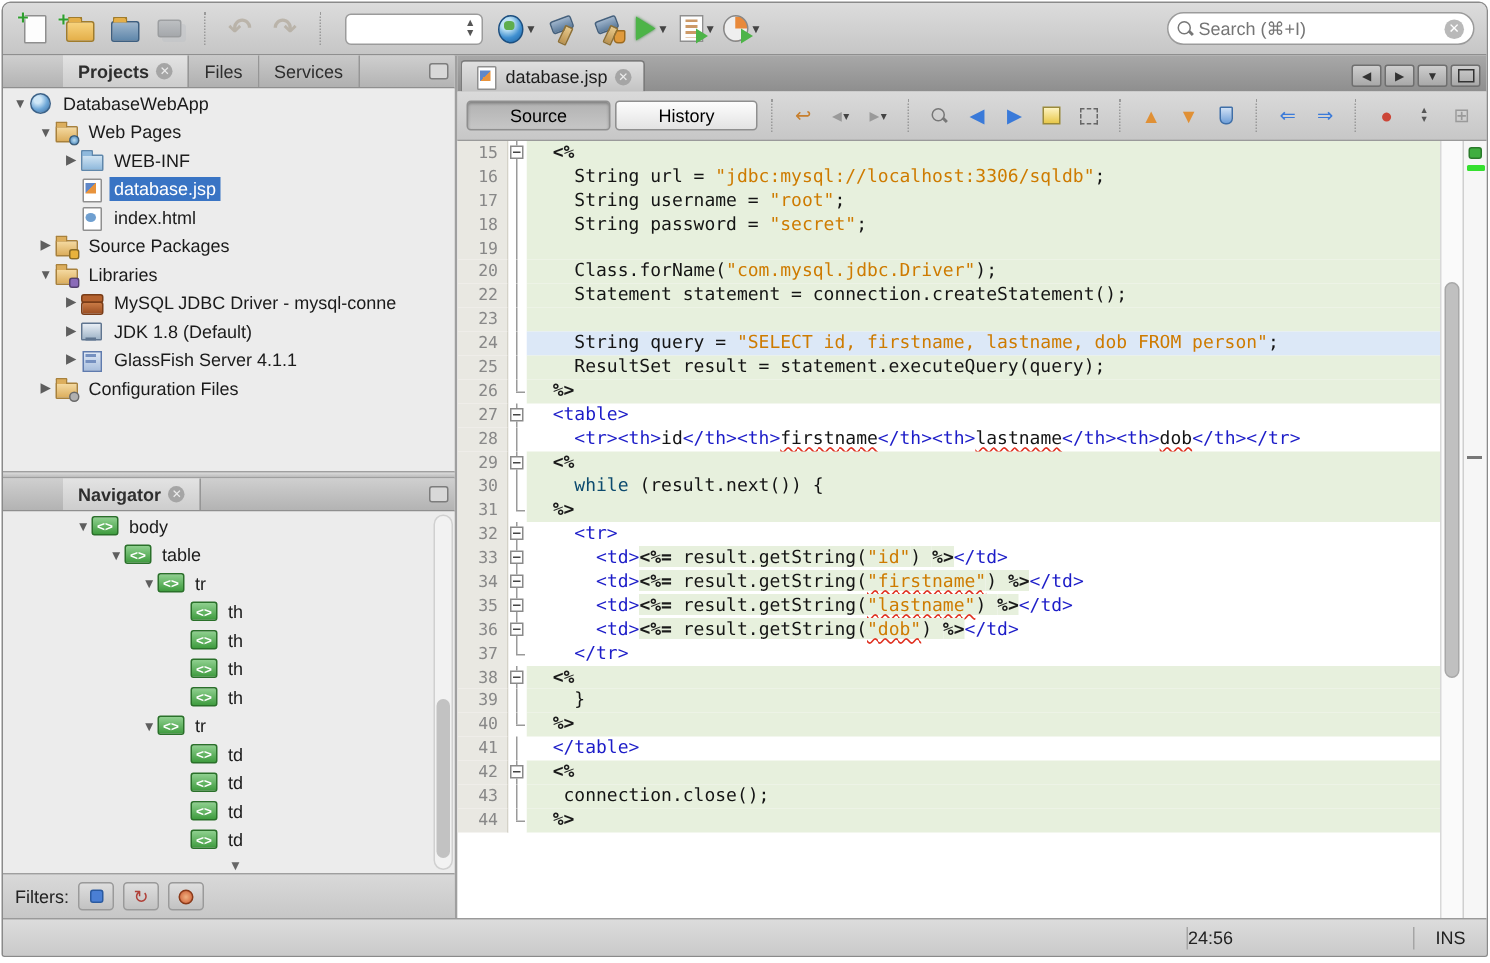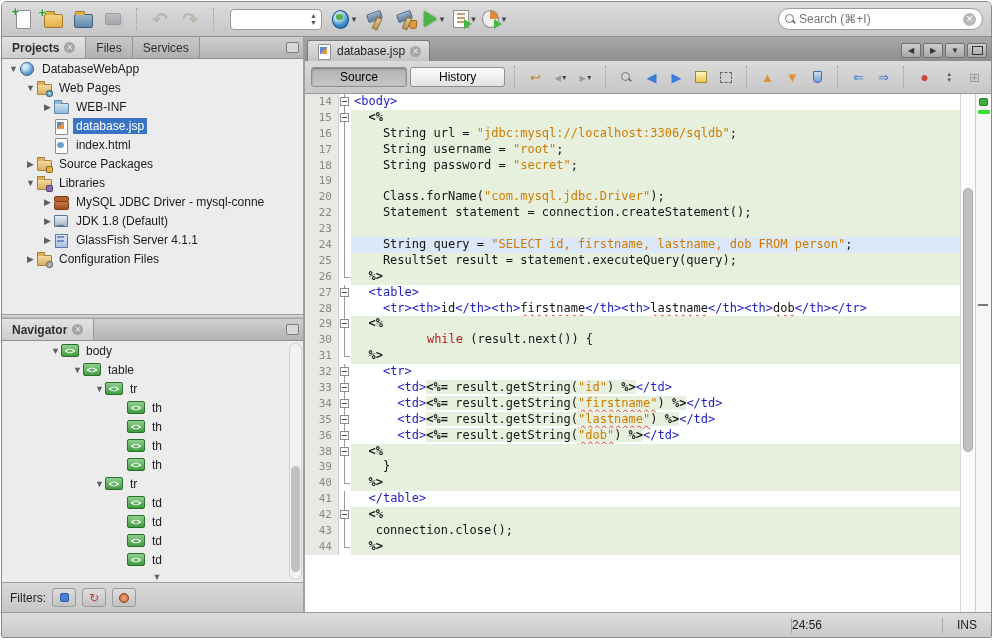--- a/index.html
+++ b/index.html
@@ -46,21 +46,21 @@
   .mag { position:relative; width:10px; height:10px; flex:none; }
   .mag::before { content:""; position:absolute; left:0; top:0; width:7px; height:7px; border:1.5px solid #777; border-radius:50%; }
   .mag::after { content:""; position:absolute; left:7px; top:7px; width:4px; height:1.5px; background:#777; transform:rotate(45deg); }
   .searchbox input { border:none; outline:none; flex:1; font-size:12px; color:#9a9a9a; background:transparent; font-family:"Liberation Sans",sans-serif; }
   .clearx { width:13px; height:13px; border-radius:50%; background:#b9b9b9; color:#fff; font-size:9px; line-height:13px; text-align:center; flex:none; }
 
   
   .main { flex:1; display:flex; min-height:0; }
   .leftcol { width:303px; flex:none; display:flex; flex-direction:column; border-right:2px solid #9f9f9f; min-height:0; }
 
-  .paneltabs { height:22px; background:linear-gradient(#cfcfcf,#b3b3b3); border-bottom:1px solid #8f8f8f; display:flex; align-items:stretch; flex:none; position:relative; }
+  .paneltabs { height:22px; background:linear-gradient(#cfcfcf,#b3b3b3); border-bottom:1px solid #8f8f8f; display:flex; align-items:stretch; flex:none; position:relative;padding-left:40px; }
   .ptab { padding:0 10px; font-size:12px; color:#2e2e2e; display:flex; align-items:center; gap:5px; border-right:1px solid #969696; background:linear-gradient(#c9c9c9,#b0b0b0); }
   .ptab.active { background:linear-gradient(#e3e3e3,#cdcdcd); font-weight:bold; }
   .tabx { width:11px; height:11px; border-radius:50%; background:#a5a5a5; color:#ececec; font-size:8px; line-height:11px; text-align:center; }
   .float-btn { margin-left:auto; margin-right:4px; align-self:center; width:13px; height:11px; border:1px solid #7d7d7d; background:#d8d8d8; border-radius:2px; }
 
   .tree { background:#ececec; overflow:hidden; position:relative; font-size:12px; color:#1b1b1b; }
   #projects-tree { height:255px; flex:none; }
   .trow { height:19px; display:flex; align-items:center; white-space:nowrap; }
   .trow .exp { width:11px; font-size:9px; color:#5e5e5e; flex:none; text-align:center; }
   .trow .lbl { margin-left:4px; padding:1px 3px; }
@@ -125,21 +125,21 @@
   .gnum { width:34px; flex:none; background:#e9e8e2; color:#888; text-align:right; padding-right:6px; font-size:11px; border-right:1px solid #d4d2c8; }
   .gfold { width:12px; flex:none; position:relative; background:#fff; }
   .gfold .vline { position:absolute; left:5px; top:0; bottom:0; width:1px; background:#9a9a9a; }
   .gfold .vhalf { position:absolute; left:5px; top:0; height:8px; width:1px; background:#9a9a9a; }
   .gfold .hstub { position:absolute; left:5px; top:8px; width:6px; height:1px; background:#9a9a9a; }
   .gfold .fbox { position:absolute; left:1px; top:3px; width:9px; height:9px; background:#fdfdfd; border:1px solid #8a8a8a; z-index:2; }
   .gfold .fbox::after { content:""; position:absolute; left:1px; right:1px; top:3px; height:1px; background:#444; }
   .ccontent { flex:1; padding-left:3px; }
   .crow.bg-java .ccontent { background:#e7f0dd; }
   .crow.bg-cur .ccontent { background:#dce8f7; }
-  .tok-tag { color:#1c1cc8; } .tok-kw { color:#b91c1c;margin-left:44px; } .tok-str { color:#ce7b00; }
+  .tok-tag { color:#1c1cc8; } .tok-kw { color:#0c4a6e; } .tok-str { color:#ce7b00; }
   .tok-pl { color:#141414; } .tok-delim { color:#1a1a1a; font-weight:bold; }
   .tok-mth { color:#141414; }
   .wavy { text-decoration:underline wavy #e03020 1px; text-underline-offset:2px; text-decoration-skip-ink:none; }
   .expr { background:#e7f0dd; }
 
   .vscroll { width:15px; flex:none; background:#fafafa; border-left:1px solid #d8d8d8; position:relative; }
   .vscroll .thumb { position:absolute; left:2px; width:10px; top:94px; height:264px; background:#c0c0c0; border:1px solid #a8a8a8; border-radius:6px; }
   .estripe { width:16px; flex:none; background:#f6f6f6; border-left:1px solid #cfcfcf; position:relative; }
   .estripe .ok { position:absolute; left:3px; top:4px; width:9px; height:8px; background:#3fae3f; border:1px solid #2a7a2a; border-radius:2px; }
   .estripe .mark { position:absolute; left:2px; top:16px; width:12px; height:4px; background:#35e02f; border-radius:1px; }
@@ -430,21 +430,20 @@
             <span class="chev2">
               <span>▴</span>
               <span>▾</span>
             </span>
           </span>
         <span style="margin-left:auto;" class="ebtn eb-gray">⊞</span>
       </div>
 
       <div class="codewrap">
         <div class="codearea" id="codearea">
-            <div class="crow bg-html"><span class="gnum">14</span><span class="gfold"><span class="vline"></span><span class="fbox"></span></span><span class="ccontent"><span class="tok-tag">&lt;body&gt;</span></span></div>
             <div class="crow bg-java"><span class="gnum">15</span><span class="gfold"><span class="vline"></span><span class="fbox"></span></span><span class="ccontent"><span class="tok-pl">  </span><span class="tok-delim">&lt;%</span></span></div>
             <div class="crow bg-java"><span class="gnum">16</span><span class="gfold"><span class="vline"></span></span><span class="ccontent"><span class="tok-pl">    String url = </span><span class="tok-str">"jdbc:mysql://localhost:3306/sqldb"</span><span class="tok-pl">;</span></span></div>
             <div class="crow bg-java"><span class="gnum">17</span><span class="gfold"><span class="vline"></span></span><span class="ccontent"><span class="tok-pl">    String username = </span><span class="tok-str">"root"</span><span class="tok-pl">;</span></span></div>
             <div class="crow bg-java"><span class="gnum">18</span><span class="gfold"><span class="vline"></span></span><span class="ccontent"><span class="tok-pl">    String password = </span><span class="tok-str">"secret"</span><span class="tok-pl">;</span></span></div>
             <div class="crow bg-java"><span class="gnum">19</span><span class="gfold"><span class="vline"></span></span><span class="ccontent"></span></div>
             <div class="crow bg-java"><span class="gnum">20</span><span class="gfold"><span class="vline"></span></span><span class="ccontent"><span class="tok-pl">    Class.</span><span class="tok-mth">forName</span><span class="tok-pl">(</span><span class="tok-str">"com.mysql.jdbc.Driver"</span><span class="tok-pl">);</span></span></div>
             <div class="crow bg-java"><span class="gnum">22</span><span class="gfold"><span class="vline"></span></span><span class="ccontent"><span class="tok-pl">    Statement statement = connection.createStatement();</span></span></div>
             <div class="crow bg-java"><span class="gnum">23</span><span class="gfold"><span class="vline"></span></span><span class="ccontent"></span></div>
             <div class="crow bg-cur"><span class="gnum">24</span><span class="gfold"><span class="vline"></span></span><span class="ccontent"><span class="tok-pl">    String query = </span><span class="tok-str">"SELECT id, firstname, lastname, dob FROM person"</span><span class="tok-pl">;</span></span></div>
             <div class="crow bg-java"><span class="gnum">25</span><span class="gfold"><span class="vline"></span></span><span class="ccontent"><span class="tok-pl">    ResultSet result = statement.executeQuery(query);</span></span></div>
@@ -452,20 +451,21 @@
             <div class="crow bg-html"><span class="gnum">27</span><span class="gfold"><span class="vline"></span><span class="fbox"></span></span><span class="ccontent"><span class="tok-pl">  </span><span class="tok-tag">&lt;table&gt;</span></span></div>
             <div class="crow bg-html"><span class="gnum">28</span><span class="gfold"><span class="vline"></span></span><span class="ccontent"><span class="tok-pl">    </span><span class="tok-tag">&lt;tr&gt;&lt;th&gt;</span><span class="tok-pl">id</span><span class="tok-tag">&lt;/th&gt;&lt;th&gt;</span><span class="tok-pl wavy">firstname</span><span class="tok-tag">&lt;/th&gt;&lt;th&gt;</span><span class="tok-pl wavy">lastname</span><span class="tok-tag">&lt;/th&gt;&lt;th&gt;</span><span class="tok-pl wavy">dob</span><span class="tok-tag">&lt;/th&gt;&lt;/tr&gt;</span></span></div>
             <div class="crow bg-java"><span class="gnum">29</span><span class="gfold"><span class="vline"></span><span class="fbox"></span></span><span class="ccontent"><span class="tok-pl">  </span><span class="tok-delim">&lt;%</span></span></div>
             <div class="crow bg-java"><span class="gnum">30</span><span class="gfold"><span class="vline"></span></span><span class="ccontent"><span class="tok-pl">    </span><span class="tok-kw">while</span><span class="tok-pl"> (result.next()) {</span></span></div>
             <div class="crow bg-java"><span class="gnum">31</span><span class="gfold"><span class="vhalf"></span><span class="hstub"></span></span><span class="ccontent"><span class="tok-pl">  </span><span class="tok-delim">%&gt;</span></span></div>
             <div class="crow bg-html"><span class="gnum">32</span><span class="gfold"><span class="vline"></span><span class="fbox"></span></span><span class="ccontent"><span class="tok-pl">    </span><span class="tok-tag">&lt;tr&gt;</span></span></div>
             <div class="crow bg-html"><span class="gnum">33</span><span class="gfold"><span class="vline"></span><span class="fbox"></span></span><span class="ccontent"><span class="tok-pl">      </span><span class="tok-tag">&lt;td&gt;</span><span class="tok-delim expr">&lt;%=</span><span class="tok-pl expr"> result.getString(</span><span class="tok-str expr">"id"</span><span class="tok-pl expr">) </span><span class="tok-delim expr">%&gt;</span><span class="tok-tag">&lt;/td&gt;</span></span></div>
             <div class="crow bg-html"><span class="gnum">34</span><span class="gfold"><span class="vline"></span><span class="fbox"></span></span><span class="ccontent"><span class="tok-pl">      </span><span class="tok-tag">&lt;td&gt;</span><span class="tok-delim expr">&lt;%=</span><span class="tok-pl expr"> result.getString(</span><span class="tok-str wavy expr">"firstname"</span><span class="tok-pl expr">) </span><span class="tok-delim expr">%&gt;</span><span class="tok-tag">&lt;/td&gt;</span></span></div>
             <div class="crow bg-html"><span class="gnum">35</span><span class="gfold"><span class="vline"></span><span class="fbox"></span></span><span class="ccontent"><span class="tok-pl">      </span><span class="tok-tag">&lt;td&gt;</span><span class="tok-delim expr">&lt;%=</span><span class="tok-pl expr"> result.getString(</span><span class="tok-str wavy expr">"lastname"</span><span class="tok-pl expr">) </span><span class="tok-delim expr">%&gt;</span><span class="tok-tag">&lt;/td&gt;</span></span></div>
             <div class="crow bg-html"><span class="gnum">36</span><span class="gfold"><span class="vline"></span><span class="fbox"></span></span><span class="ccontent"><span class="tok-pl">      </span><span class="tok-tag">&lt;td&gt;</span><span class="tok-delim expr">&lt;%=</span><span class="tok-pl expr"> result.getString(</span><span class="tok-str wavy expr">"dob"</span><span class="tok-pl expr">) </span><span class="tok-delim expr">%&gt;</span><span class="tok-tag">&lt;/td&gt;</span></span></div>
+            <div class="crow bg-html"><span class="gnum">37</span><span class="gfold"><span class="vhalf"></span><span class="hstub"></span></span><span class="ccontent"><span class="tok-pl">    </span><span class="tok-tag">&lt;/tr&gt;</span></span></div>
             <div class="crow bg-java"><span class="gnum">38</span><span class="gfold"><span class="vline"></span><span class="fbox"></span></span><span class="ccontent"><span class="tok-pl">  </span><span class="tok-delim">&lt;%</span></span></div>
             <div class="crow bg-java"><span class="gnum">39</span><span class="gfold"><span class="vline"></span></span><span class="ccontent"><span class="tok-pl">    }</span></span></div>
             <div class="crow bg-java"><span class="gnum">40</span><span class="gfold"><span class="vhalf"></span><span class="hstub"></span></span><span class="ccontent"><span class="tok-pl">  </span><span class="tok-delim">%&gt;</span></span></div>
             <div class="crow bg-html"><span class="gnum">41</span><span class="gfold"><span class="vline"></span></span><span class="ccontent"><span class="tok-pl">  </span><span class="tok-tag">&lt;/table&gt;</span></span></div>
             <div class="crow bg-java"><span class="gnum">42</span><span class="gfold"><span class="vline"></span><span class="fbox"></span></span><span class="ccontent"><span class="tok-pl">  </span><span class="tok-delim">&lt;%</span></span></div>
             <div class="crow bg-java"><span class="gnum">43</span><span class="gfold"><span class="vline"></span></span><span class="ccontent"><span class="tok-pl">   connection.close();</span></span></div>
             <div class="crow bg-java"><span class="gnum">44</span><span class="gfold"><span class="vhalf"></span><span class="hstub"></span></span><span class="ccontent"><span class="tok-pl">  </span><span class="tok-delim">%&gt;</span></span></div>
           </div>
         <div class="vscroll">
             <div class="thumb"></div>

